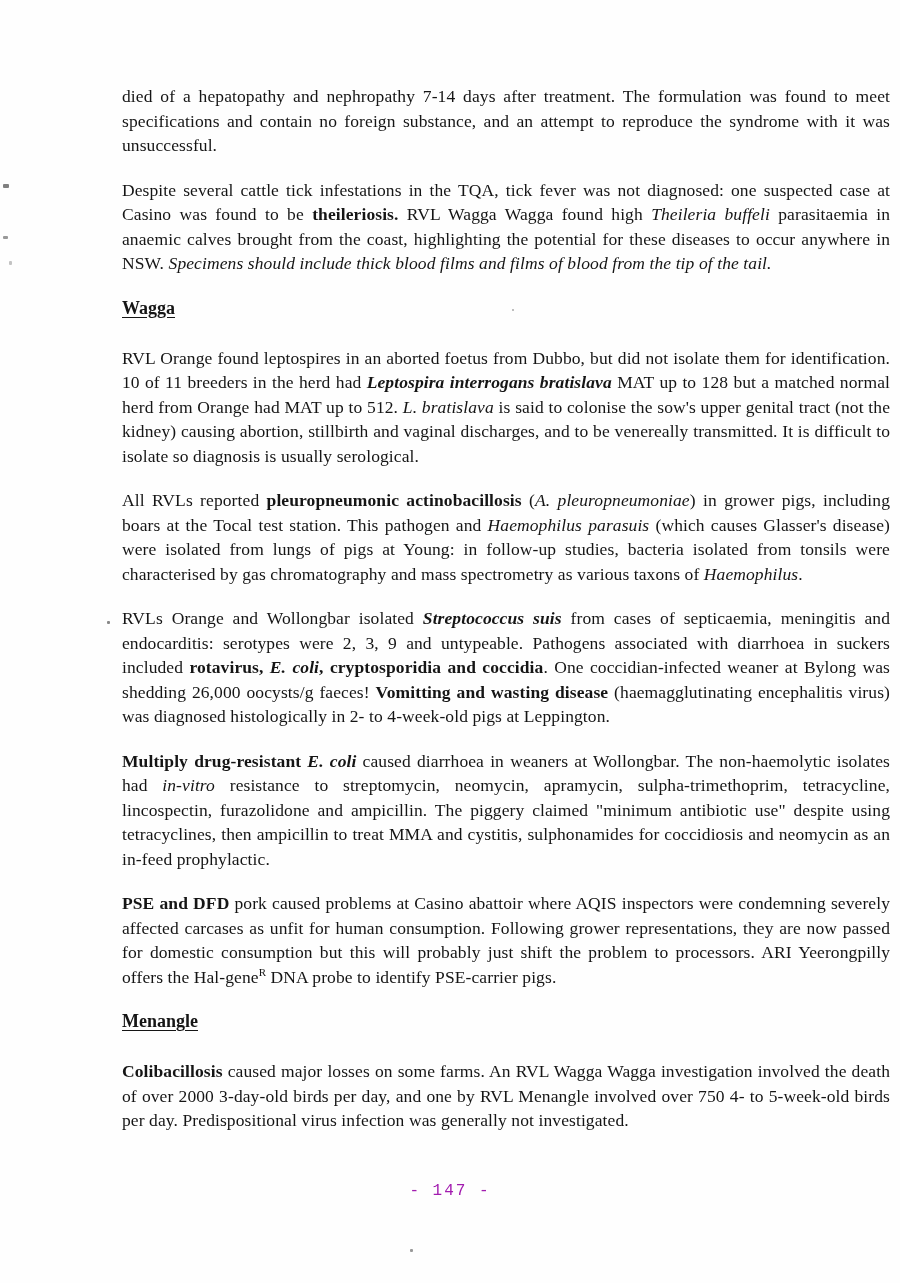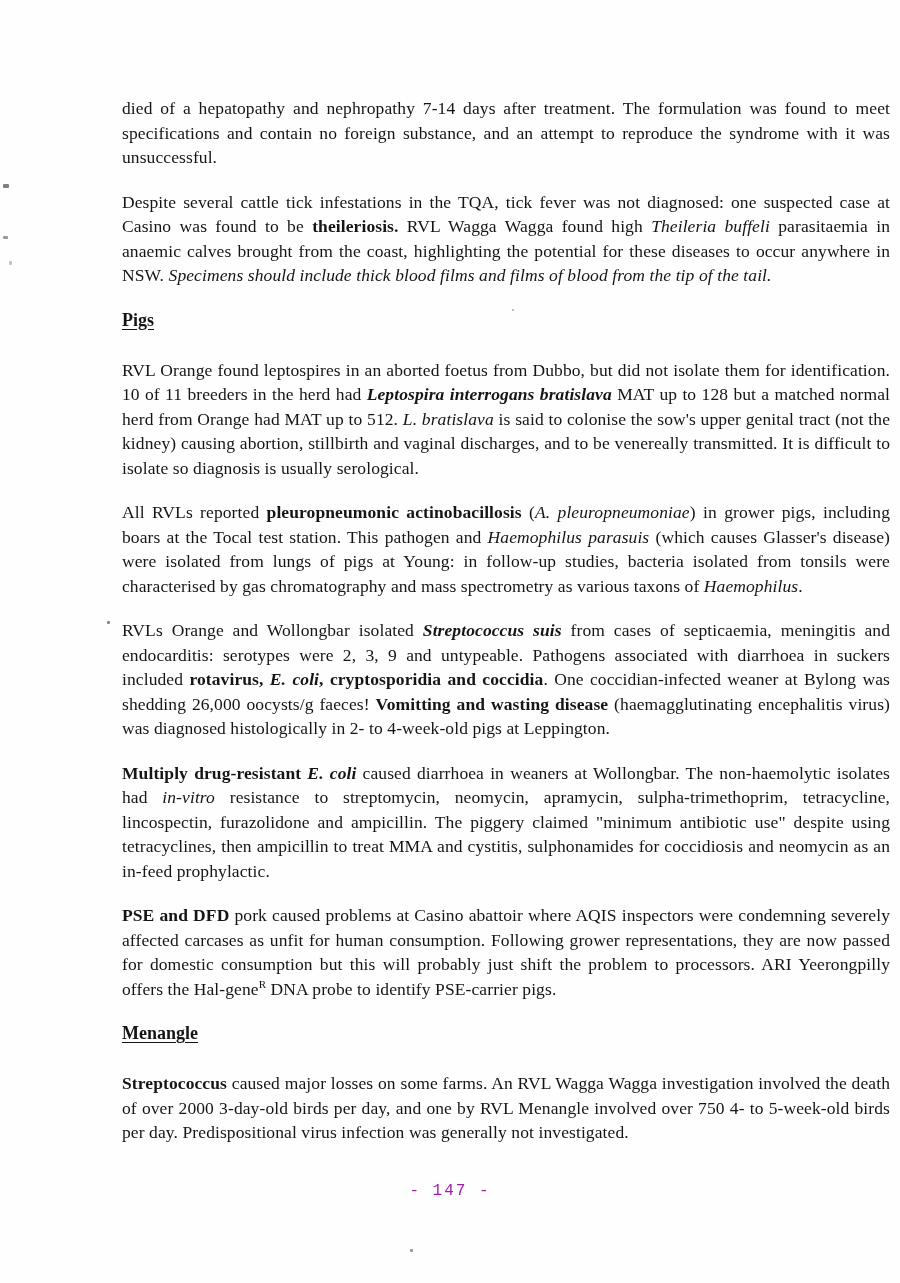--- a/index.html
+++ b/index.html
@@ -16,21 +16,21 @@
     font-family: "Liberation Serif", serif;
     color: #151515;
   }
   .content {
     position: absolute;
     left: 122px;
     top: 84px;
     width: 768px;
   }
   .para {
-    margin: 12px 0 20px 0;
+    margin: 0 0 20px 0;
     font-size: 17.5px;
     line-height: 24.5px;
     text-align: justify;
     text-justify: inter-word;
     letter-spacing: 0.1px;
   }
   .heading {
     margin: 5px 0 26px 0;
     font-size: 18px;
     line-height: 24px;
@@ -70,28 +70,28 @@
   .speck-5 { left: 512px; top: 309px; width: 2px; height: 2px; opacity: .5; }
   .speck-6 { left: 410px; top: 1249px; width: 3px; height: 3px; opacity: .6; }
 </style>
 </head>
 <body>
 
 <div class="page">
   <div class="content">
       <p class="para"><span class="run">died of a hepatopathy and nephropathy 7-14 days after treatment.  The formulation was found to meet specifications and contain no foreign substance,  and an attempt to reproduce the syndrome with it was unsuccessful.</span></p>
       <p class="para"><span class="run">Despite several cattle tick infestations in the TQA, tick fever was not diagnosed:  one suspected case at Casino was found to be </span><span class="run bold">theileriosis.</span><span class="run">  RVL Wagga Wagga found high </span><span class="run italic">Theileria buffeli</span><span class="run"> parasitaemia in anaemic calves brought from the coast, highlighting the potential for these diseases to occur anywhere in NSW.  </span><span class="run italic">Specimens should include thick blood films and films of blood from the tip of the tail.</span></p>
-      <h2 class="heading">Pigs</h2>
+      <h2 class="heading">Wagga</h2>
       <p class="para"><span class="run">RVL Orange found leptospires in an aborted foetus from Dubbo, but did not isolate them for identification.  10 of 11 breeders in the herd had </span><span class="run bold italic">Leptospira interrogans bratislava</span><span class="run"> MAT up to 128 but a matched normal herd from Orange had MAT up to 512.  </span><span class="run italic">L. bratislava</span><span class="run"> is said to colonise the sow's upper genital tract (not the kidney) causing abortion, stillbirth and vaginal discharges, and to be venereally transmitted.  It is difficult to isolate so diagnosis is usually serological.</span></p>
       <p class="para"><span class="run">All RVLs reported </span><span class="run bold">pleuropneumonic actinobacillosis</span><span class="run"> (</span><span class="run italic">A. pleuropneumoniae</span><span class="run">) in grower pigs, including boars at the Tocal test station.  This pathogen and </span><span class="run italic">Haemophilus parasuis</span><span class="run"> (which causes Glasser's disease) were isolated from lungs of pigs at Young:  in follow-up studies, bacteria isolated from tonsils were characterised by gas chromatography and mass spectrometry as various taxons of </span><span class="run italic">Haemophilus</span><span class="run">.</span></p>
       <p class="para"><span class="run">RVLs Orange and Wollongbar isolated </span><span class="run bold italic">Streptococcus suis</span><span class="run"> from cases of septicaemia, meningitis and endocarditis:  serotypes were 2, 3, 9 and untypeable.  Pathogens associated with diarrhoea in suckers included </span><span class="run bold">rotavirus, </span><span class="run bold italic">E. coli</span><span class="run bold">, cryptosporidia and coccidia</span><span class="run">.  One coccidian-infected weaner at Bylong was shedding 26,000 oocysts/g faeces!   </span><span class="run bold">Vomitting and wasting disease</span><span class="run"> (haemagglutinating encephalitis virus) was diagnosed histologically in 2- to 4-week-old pigs at Leppington.</span></p>
       <p class="para"><span class="run bold">Multiply drug-resistant </span><span class="run bold italic">E. coli</span><span class="run"> caused diarrhoea in weaners at Wollongbar.  The non-haemolytic isolates had </span><span class="run italic">in-vitro</span><span class="run"> resistance to streptomycin, neomycin, apramycin, sulpha-trimethoprim, tetracycline, lincospectin, furazolidone and ampicillin.  The piggery claimed "minimum antibiotic use" despite using tetracyclines, then ampicillin to treat MMA and cystitis, sulphonamides for coccidiosis and neomycin as an in-feed prophylactic.</span></p>
       <p class="para"><span class="run bold">PSE and DFD</span><span class="run"> pork caused problems at Casino abattoir where AQIS inspectors were condemning severely affected carcases as unfit for human consumption.  Following grower representations, they are now passed for domestic consumption but this will probably just shift the problem to processors.  ARI Yeerongpilly offers the Hal-gene</span><sup class="run sup">R</sup><span class="run"> DNA probe to identify PSE-carrier pigs.</span></p>
       <h2 class="heading">Menangle</h2>
-      <p class="para"><span class="run bold">Streptococcus</span><span class="run"> caused major losses on some farms.  An RVL Wagga Wagga investigation involved the death of over 2000 3-day-old birds per day, and one by RVL Menangle involved over 750 4- to 5-week-old birds per day.  Predispositional virus infection was generally not investigated.</span></p>
+      <p class="para"><span class="run bold">Colibacillosis</span><span class="run"> caused major losses on some farms.  An RVL Wagga Wagga investigation involved the death of over 2000 3-day-old birds per day, and one by RVL Menangle involved over 750 4- to 5-week-old birds per day.  Predispositional virus infection was generally not investigated.</span></p>
     </div>
   <div class="page-number">- 147 -</div>
   <div class="speck speck-1"></div>
   <div class="speck speck-2"></div>
   <div class="speck speck-3"></div>
   <div class="speck speck-4"></div>
   <div class="speck speck-5"></div>
   <div class="speck speck-6"></div>
 
 </div>

